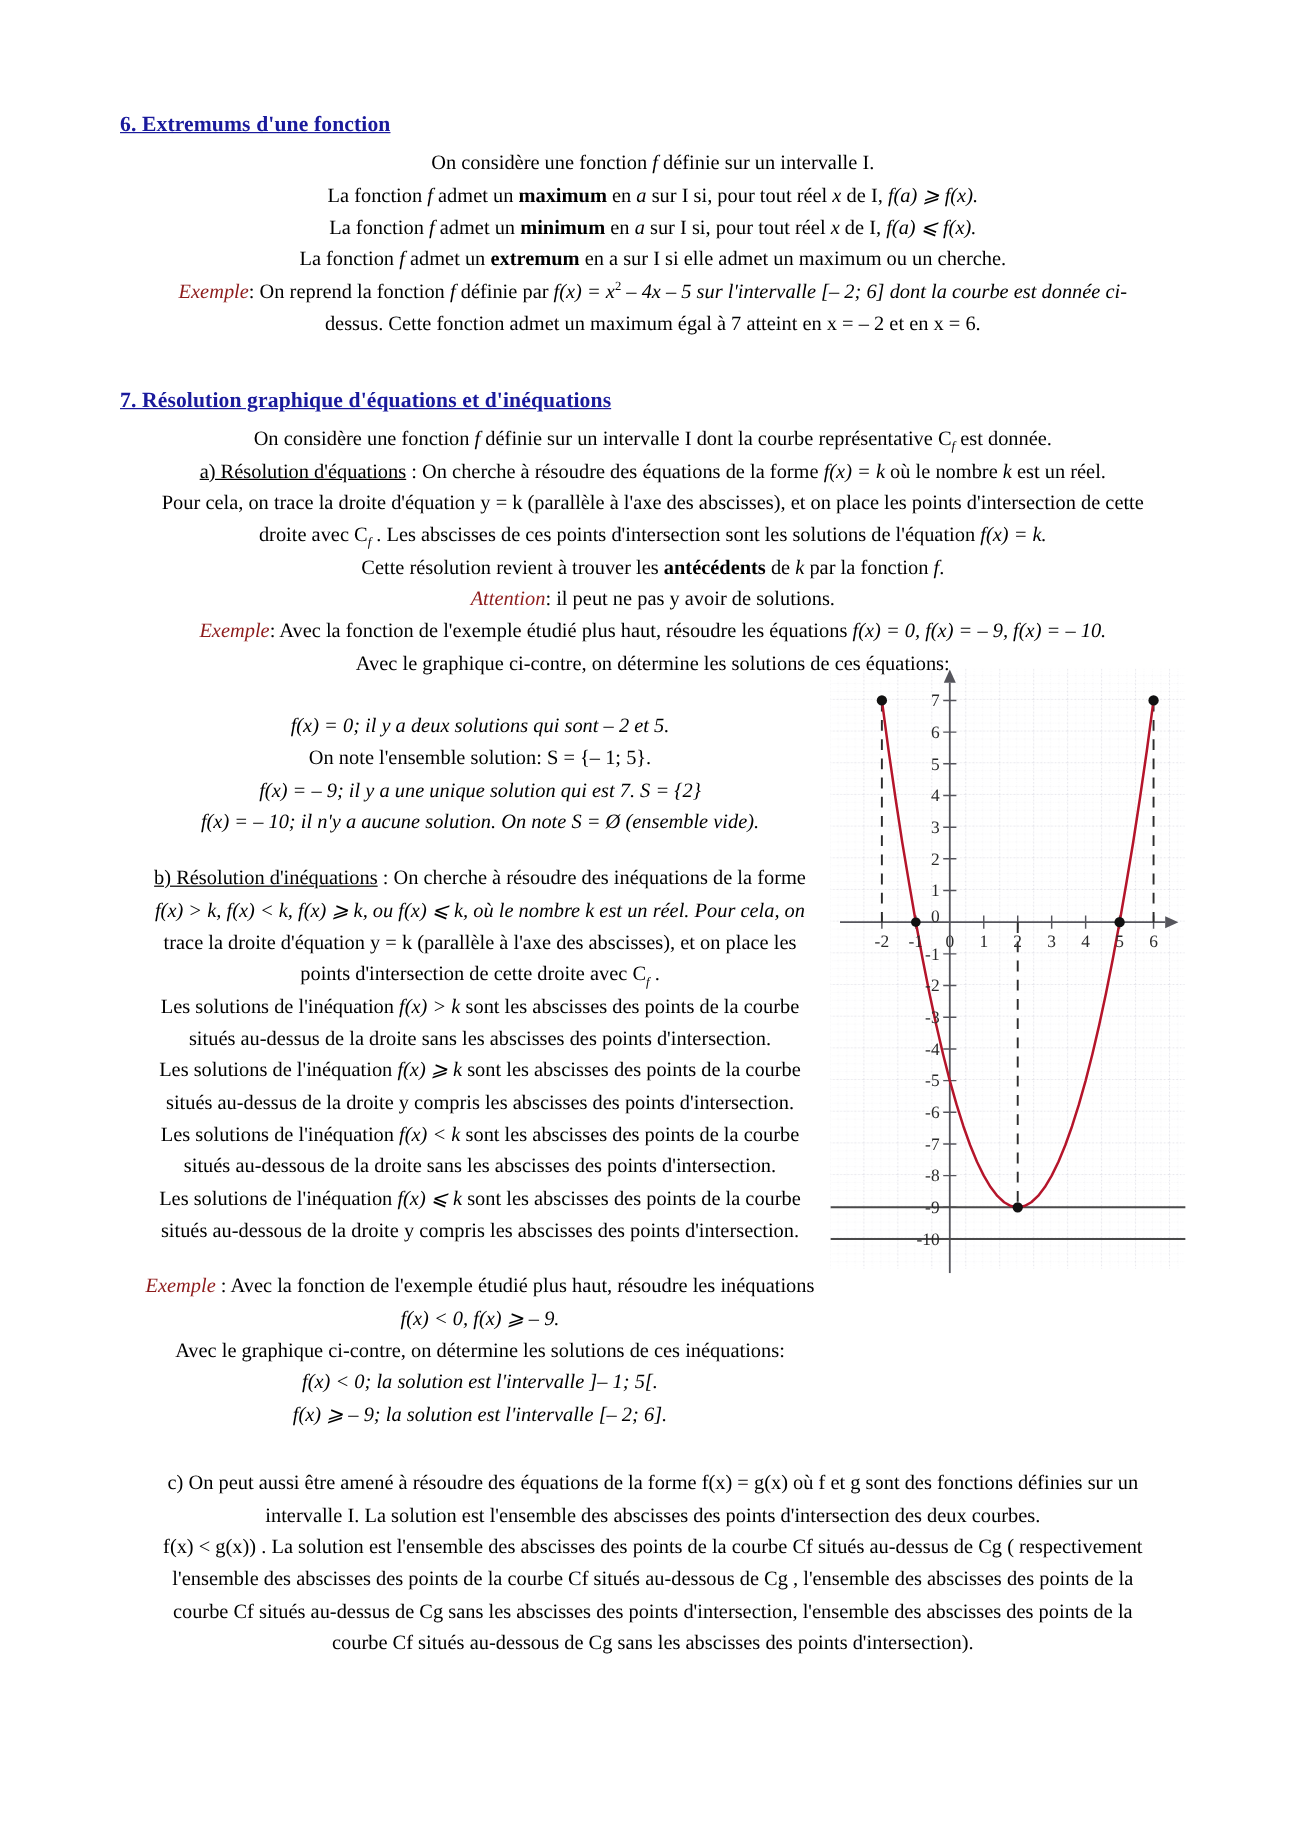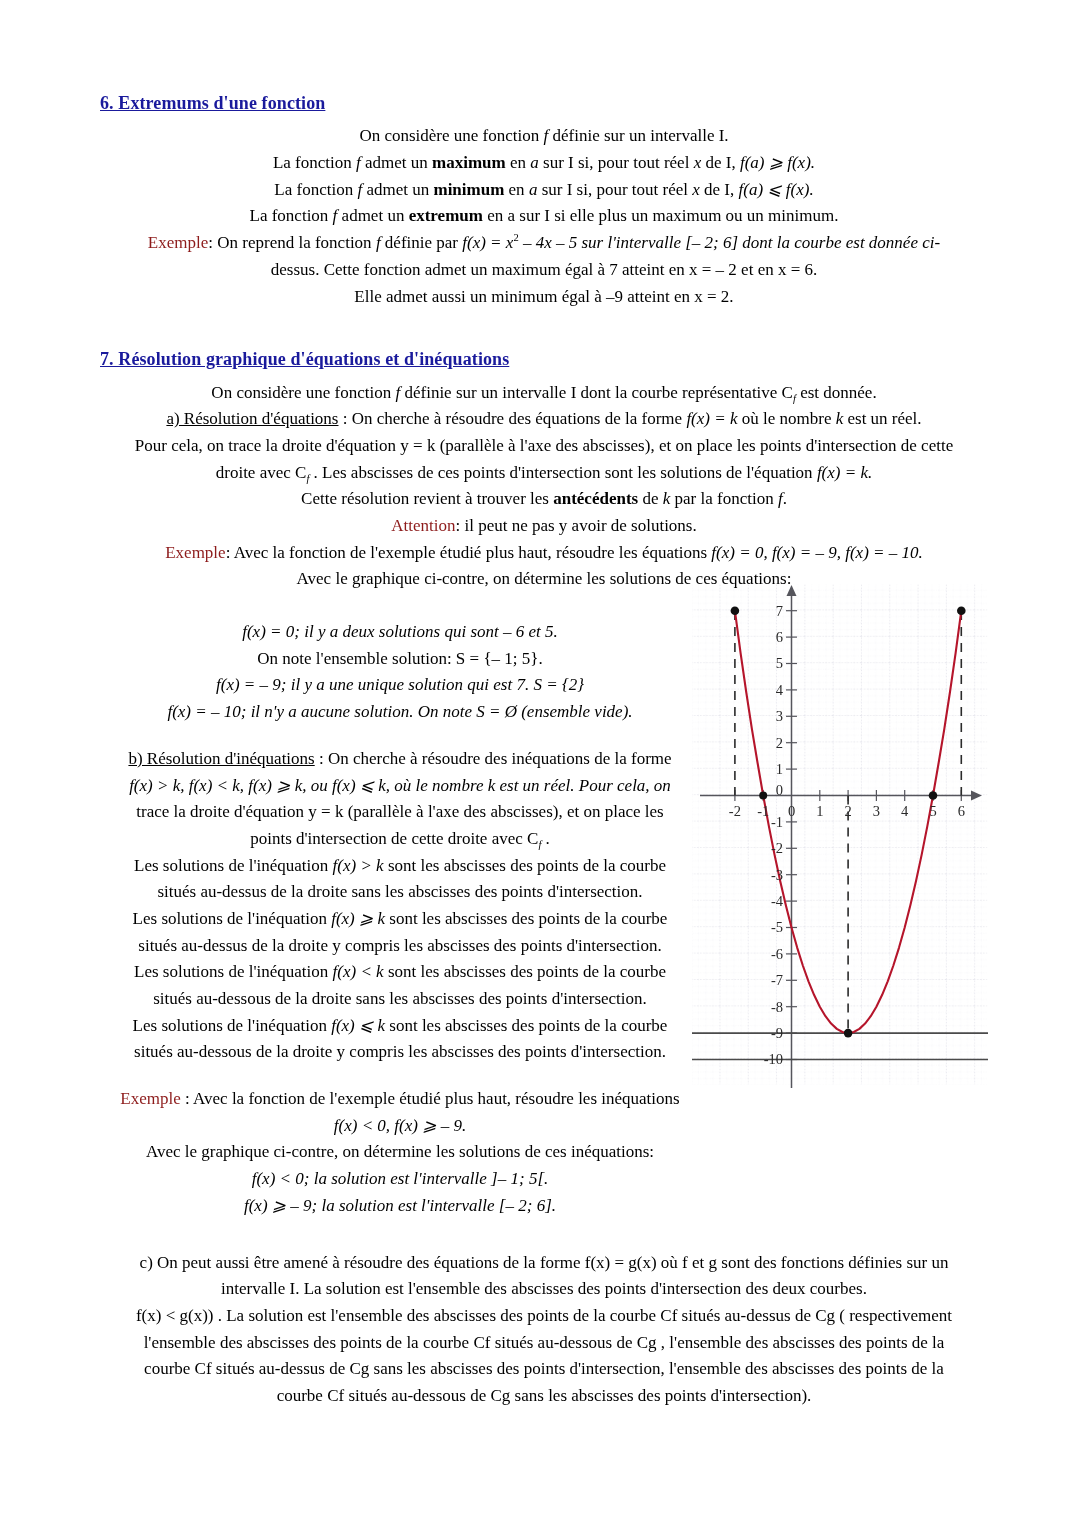--- a/index.html
+++ b/index.html
@@ -13,21 +13,21 @@
   .content{position:absolute;left:100px;top:92px;width:888px;}
 
   h2.section{
     font-size:18px;font-weight:bold;color:#1a1a9c;
     text-decoration:underline;margin:0 0 8px 0;line-height:1.3;
     letter-spacing:.1px;
   }
   p.para{font-size:17px;line-height:1.57;margin:0;text-align:center;}
   .it{font-style:italic;}
   .bd{font-weight:bold;}
-  .red{color:#8d1b1b;}
+  .red{color:#8d1b1b;font-style:italic;}
   .und{text-decoration:underline;}
   sup{font-size:.62em;vertical-align:super;line-height:0;}
   sub{font-size:.62em;vertical-align:sub;line-height:0;}
   .nb{white-space:nowrap;}
 
   
   .cols{position:relative;}
   .leftcol{width:600px;}
   .gfx{position:absolute;left:592px;top:-10px;width:296px;height:505px;}
   .sp20{height:20px;}
@@ -42,25 +42,24 @@
   <div class="content">
 
     <h2 class="section">6. Extremums d'une fonction</h2>
 
     <p class="para"><span>On considère une fonction </span><span class="it">f</span><span> définie sur un intervalle I.</span></p>
 
     <p class="para"><span>La fonction </span><span class="it">f</span><span> admet un </span><span class="bd">maximum</span><span> en </span><span class="it">a</span><span> sur I si, pour tout réel </span><span class="it">x</span><span> de I, </span><span class="it nb">f(a) ⩾ f(x).</span></p>
 
     <p class="para"><span>La fonction </span><span class="it">f</span><span> admet un </span><span class="bd">minimum</span><span> en </span><span class="it">a</span><span> sur I si, pour tout réel </span><span class="it">x</span><span> de I, </span><span class="it nb">f(a) ⩽ f(x).</span></p>
 
-    <p class="para"><span>La fonction </span><span class="it">f</span><span> admet un </span><span class="bd">extremum</span><span> en a sur I si elle plus un maximum ou un minimum.</span></p>
+    <p class="para"><span>La fonction </span><span class="it">f</span><span> admet un </span><span class="bd">extremum</span><span> en a sur I si elle admet un maximum ou un cherche.</span></p>
 
     <p class="para"><span class="red">Exemple</span><span>: On reprend la fonction </span><span class="it">f</span><span> définie par </span><span class="it">f(x) = x</span><sup>2</sup><span class="it"> – 4x – 5 sur l'intervalle [– 2; 6] dont la courbe est donnée ci-</span></p>
     <p class="para">dessus. Cette fonction admet un maximum égal à 7 atteint en x = – 2 et en x = 6.</p>
-    <p class="para">Elle admet aussi un minimum égal à –9 atteint en x = 2.</p>
 
     <div class="sp38"></div>
 
     <h2 class="section">7. Résolution graphique d'équations et d'inéquations</h2>
 
     <p class="para"><span>On considère une fonction </span><span class="it">f</span><span> définie sur un intervalle I dont la courbe représentative C</span><sub class="it">f</sub><span>  est donnée.</span></p>
 
     <p class="para"><span class="und">a) Résolution d'équations</span><span> : On cherche à résoudre des équations de la forme </span><span class="it">f(x) = k</span><span> où le nombre </span><span class="it">k</span><span> est un réel.</span></p>
 
     <p class="para">Pour cela, on trace la droite d'équation y = k (parallèle à l'axe des abscisses), et on place les points d'intersection de cette</p>
@@ -196,21 +195,21 @@
             <text x="91" y="402.1">-7</text>
             <text x="91" y="428.5">-8</text>
             <text x="91" y="454.9">-9</text>
             <text x="91" y="481.3">-10</text>
           </g>
         </svg>
       </div>
 
       <div class="leftcol">
         <div class="sp26"></div>
-        <p class="para"><span class="it">f(x) = 0; il y a deux solutions qui sont – 6 et 5.</span></p>
+        <p class="para"><span class="it">f(x) = 0; il y a deux solutions qui sont – 2 et 5.</span></p>
         <p class="para">On note l'ensemble solution: S = {– 1; 5}.</p>
         <p class="para"><span class="it">f(x) = – 9; il y a une unique solution qui est 7. S = {2}</span></p>
         <p class="para"><span class="it">f(x) = – 10; il n'y a aucune solution. On note S = Ø  (ensemble vide).</span></p>
 
         <div class="sp20"></div>
 
         <p class="para"><span class="und">b) Résolution d'inéquations</span><span> : On cherche à résoudre des inéquations de la forme</span></p>
         <p class="para"><span class="it">f(x) &gt; k, f(x) &lt; k, f(x) ⩾ k, ou  f(x) ⩽ k, où le nombre k est un réel. Pour cela, on</span></p>
         <p class="para">trace la droite d'équation y = k (parallèle à l'axe des abscisses), et on place les</p>
         <p class="para"><span>points d'intersection de cette droite avec C</span><sub class="it">f</sub><span> .</span></p>

